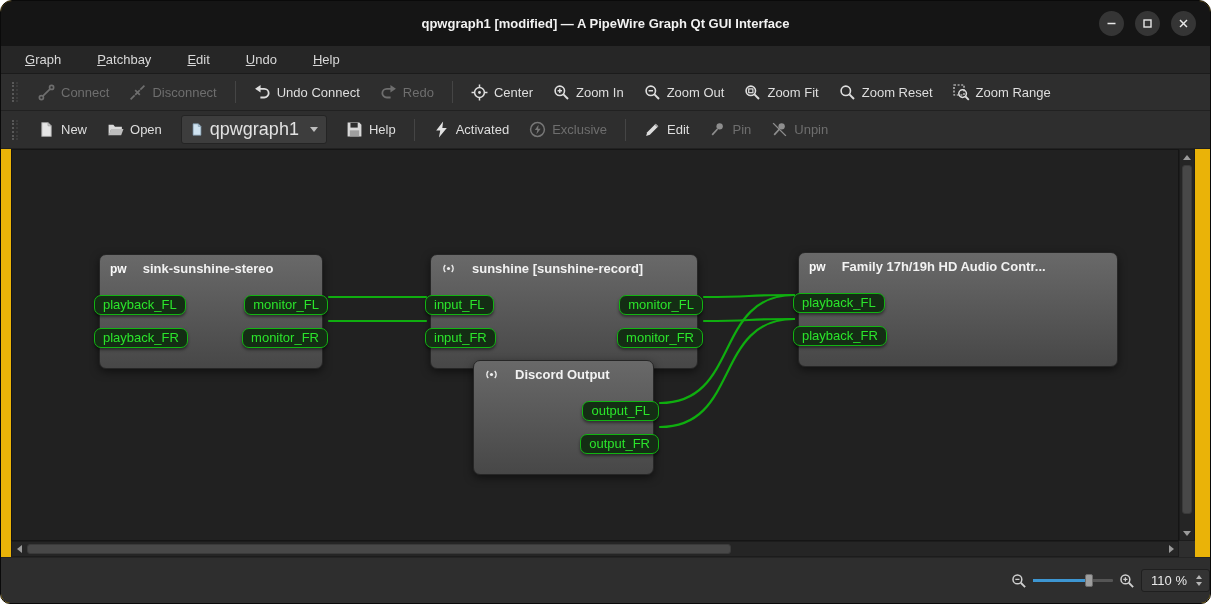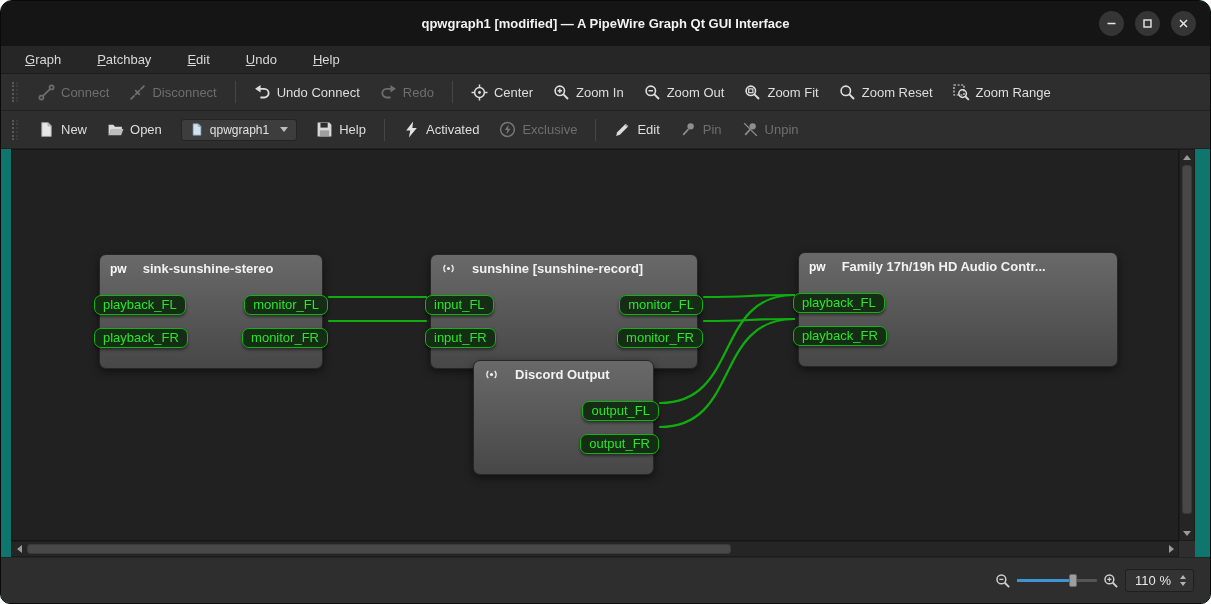--- a/index.html
+++ b/index.html
@@ -2,21 +2,21 @@
 <html style="--port-border: #12b412; --port-text: #2be52b; --port-bg: #142d14; --wire: #0fae0f; --accent-blue: #3d96d2;"><head>
 <meta charset="utf-8">
 <style>
   :root{
     --port-border:#12b412; --port-text:#2be52b; --port-bg:#142d14;
     --wire:#0fae0f; --accent-blue:#3d96d2;
   }
   *{ box-sizing:border-box; }
   body{ margin:0; background:#ffffff; font-family:"Liberation Sans", sans-serif; }
   .window{
-    width:1211px; height:604px; background:#0f766e; border:1px solid #0a0a0a;
+    width:1211px; height:604px; background:#eab308; border:1px solid #0a0a0a;
     border-radius:12px 12px 10px 10px; overflow:hidden; display:flex; flex-direction:column;
   }
   
   .titlebar{ height:45px; background:#151515; position:relative;
     display:flex; align-items:center; justify-content:center; flex:0 0 auto; }
   .titlebar .title{ color:#f2f2f2; font-size:13px; font-weight:bold; }
   .win-controls{ position:absolute; right:14px; top:0; bottom:0; display:flex; align-items:center; gap:11px; }
   .win-btn{ width:25px; height:25px; border-radius:50%; background:#353535; color:#e8e8e8;
     display:flex; align-items:center; justify-content:center; cursor:default; }
   .win-btn svg{ width:11px; height:11px; }
@@ -30,21 +30,21 @@
     display:flex; align-items:center; padding:0 6px; gap:2px; flex:0 0 auto; }
   .toolbar.t1{ height:37px; } .toolbar.t2{ height:38px; }
   .handle{ width:6px; height:20px; border-left:2px dotted #585858; border-right:2px dotted #3c3c3c; margin:0 9px 0 5px; }
   .tsep{ width:1px; height:22px; background:#454545; margin:0 7px; }
   .tbtn{ display:flex; align-items:center; gap:6px; padding:5px 9px; border-radius:3px;
     color:#dedede; font-size:13px; white-space:nowrap; }
   .tbtn.disabled{ color:#6e6e6e; }
   .ticon{ width:17px; height:17px; display:flex; align-items:center; justify-content:center; }
   .ticon svg{ width:17px; height:17px; }
   .combo{ display:flex; align-items:center; gap:6px; background:#3d3d3d; border:1px solid #242424;
-    border-radius:3px; padding:3px 8px; margin:0 8px; color:#e2e2e2; font-size:12px; }
+    border-radius:3px; padding:3px 8px; margin:0 8px; color:#e2e2e2; font-size:18px; }
   .combo .arrow{ width:0; height:0; border-left:4px solid transparent; border-right:4px solid transparent;
     border-top:5px solid #bdbdbd; margin-left:5px; }
   
   .main{ flex:1 1 auto; display:grid; grid-template-columns:1fr 16px; grid-template-rows:1fr 16px;
     margin:0 15px 0 10px; min-height:0; }
   .canvas{ position:relative; background:#212121; border:1px solid #151515; overflow:hidden; }
   .wires{ position:absolute; left:0; top:0; z-index:2; pointer-events:none; }
   .node{ position:absolute; z-index:1; background:linear-gradient(180deg,#696969,#474747);
     border:1px solid #262626; border-radius:7px; box-shadow:0 3px 9px rgba(0,0,0,.5); }
   .node-header{ display:flex; align-items:center; gap:16px; padding:6px 10px 3px; color:#f2f2f2;
@@ -67,21 +67,21 @@
   .tri.up{ border-left:4px solid transparent; border-right:4px solid transparent; border-bottom:5px solid #9a9a9a; }
   .tri.down{ border-left:4px solid transparent; border-right:4px solid transparent; border-top:5px solid #9a9a9a; }
   .tri.left{ border-top:4px solid transparent; border-bottom:4px solid transparent; border-right:5px solid #9a9a9a; }
   .tri.right{ border-top:4px solid transparent; border-bottom:4px solid transparent; border-left:5px solid #9a9a9a; }
   .vtrack{ flex:1; width:100%; padding:1px 2px; } 
   .vthumb{ width:10px; height:97%; margin:0 auto; background:#484848; border:1px solid #3a3a3a; border-radius:3px; }
   .htrack{ flex:1; height:100%; padding:2px 1px; }
   .hthumb{ height:10px; width:62%; background:#484848; border:1px solid #3a3a3a; border-radius:3px; }
   
   .statusbar{ height:46px; flex:0 0 auto; background:#2e2e2e; border-top:1px solid #242424;
-    display:flex; align-items:center; justify-content:flex-end; gap:6px; padding-right:16px; }
+    display:flex; align-items:center; justify-content:flex-end; gap:6px; }
   .sicon svg{ width:16px; height:16px; color:#cfcfcf; display:block; }
   .slider{ width:80px; height:15px; position:relative; }
   .slider .track{ position:absolute; top:6px; left:0; width:100%; height:3px; background:#555; border-radius:1px; }
   .slider .fill{ position:absolute; top:6px; left:0; width:70%; height:3px; background:var(--accent-blue); }
   .slider .shandle{ position:absolute; top:1px; left:calc(70% - 4px); width:8px; height:13px;
     background:#9e9e9e; border:1px solid #6b6b6b; border-radius:2px; }
   .spinbox{ display:flex; align-items:center; gap:7px; background:#333333; border:1px solid #1f1f1f;
     border-radius:3px; padding:3px 5px 3px 9px; color:#e8e8e8; font-size:13px; }
   .spin-arrows{ display:flex; flex-direction:column; gap:3px; padding:1px 2px; }
   .spin-arrows .tri.up{ border-bottom-color:#b5b5b5; border-left-width:3.5px; border-right-width:3.5px; border-bottom-width:4.5px; }

